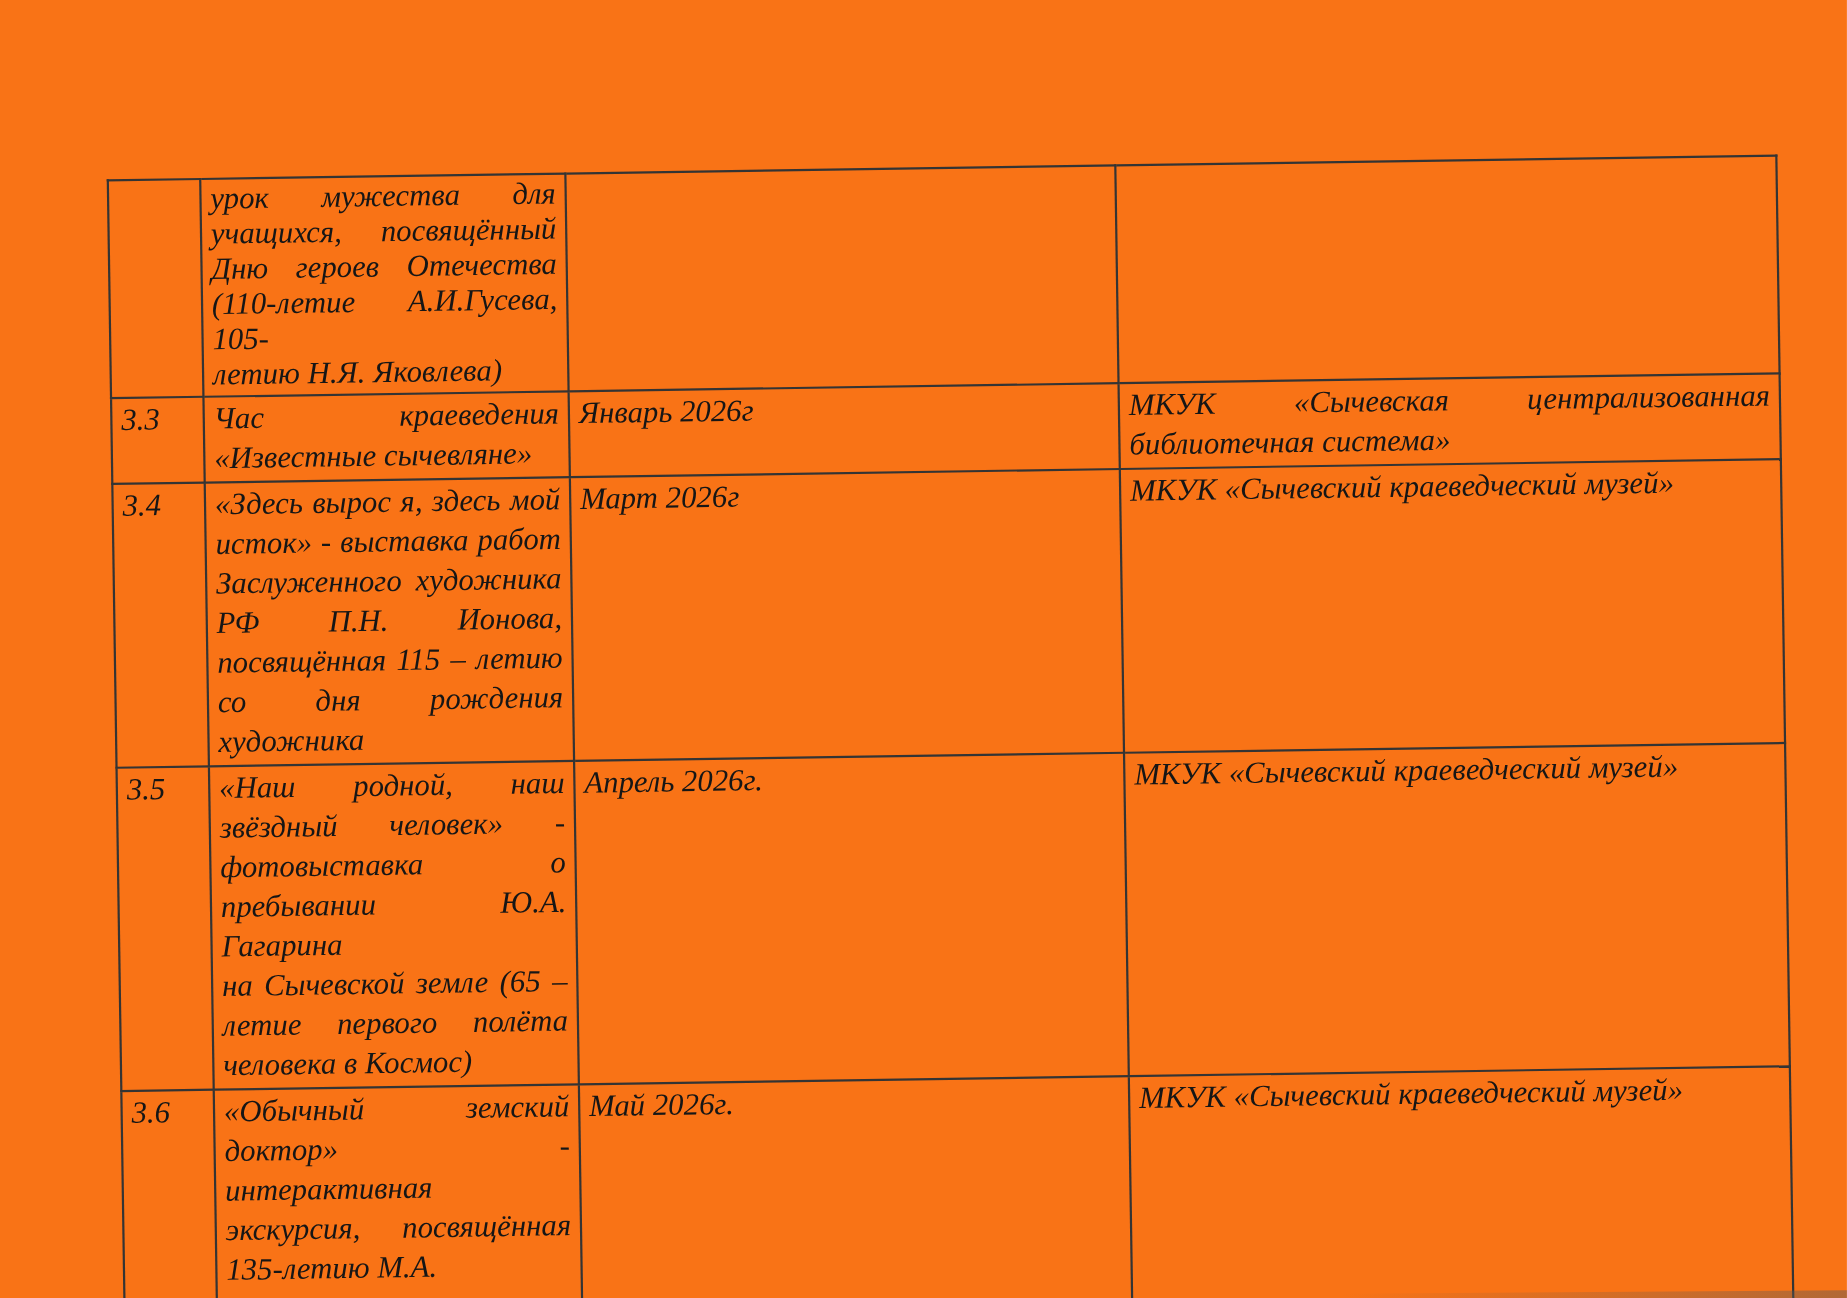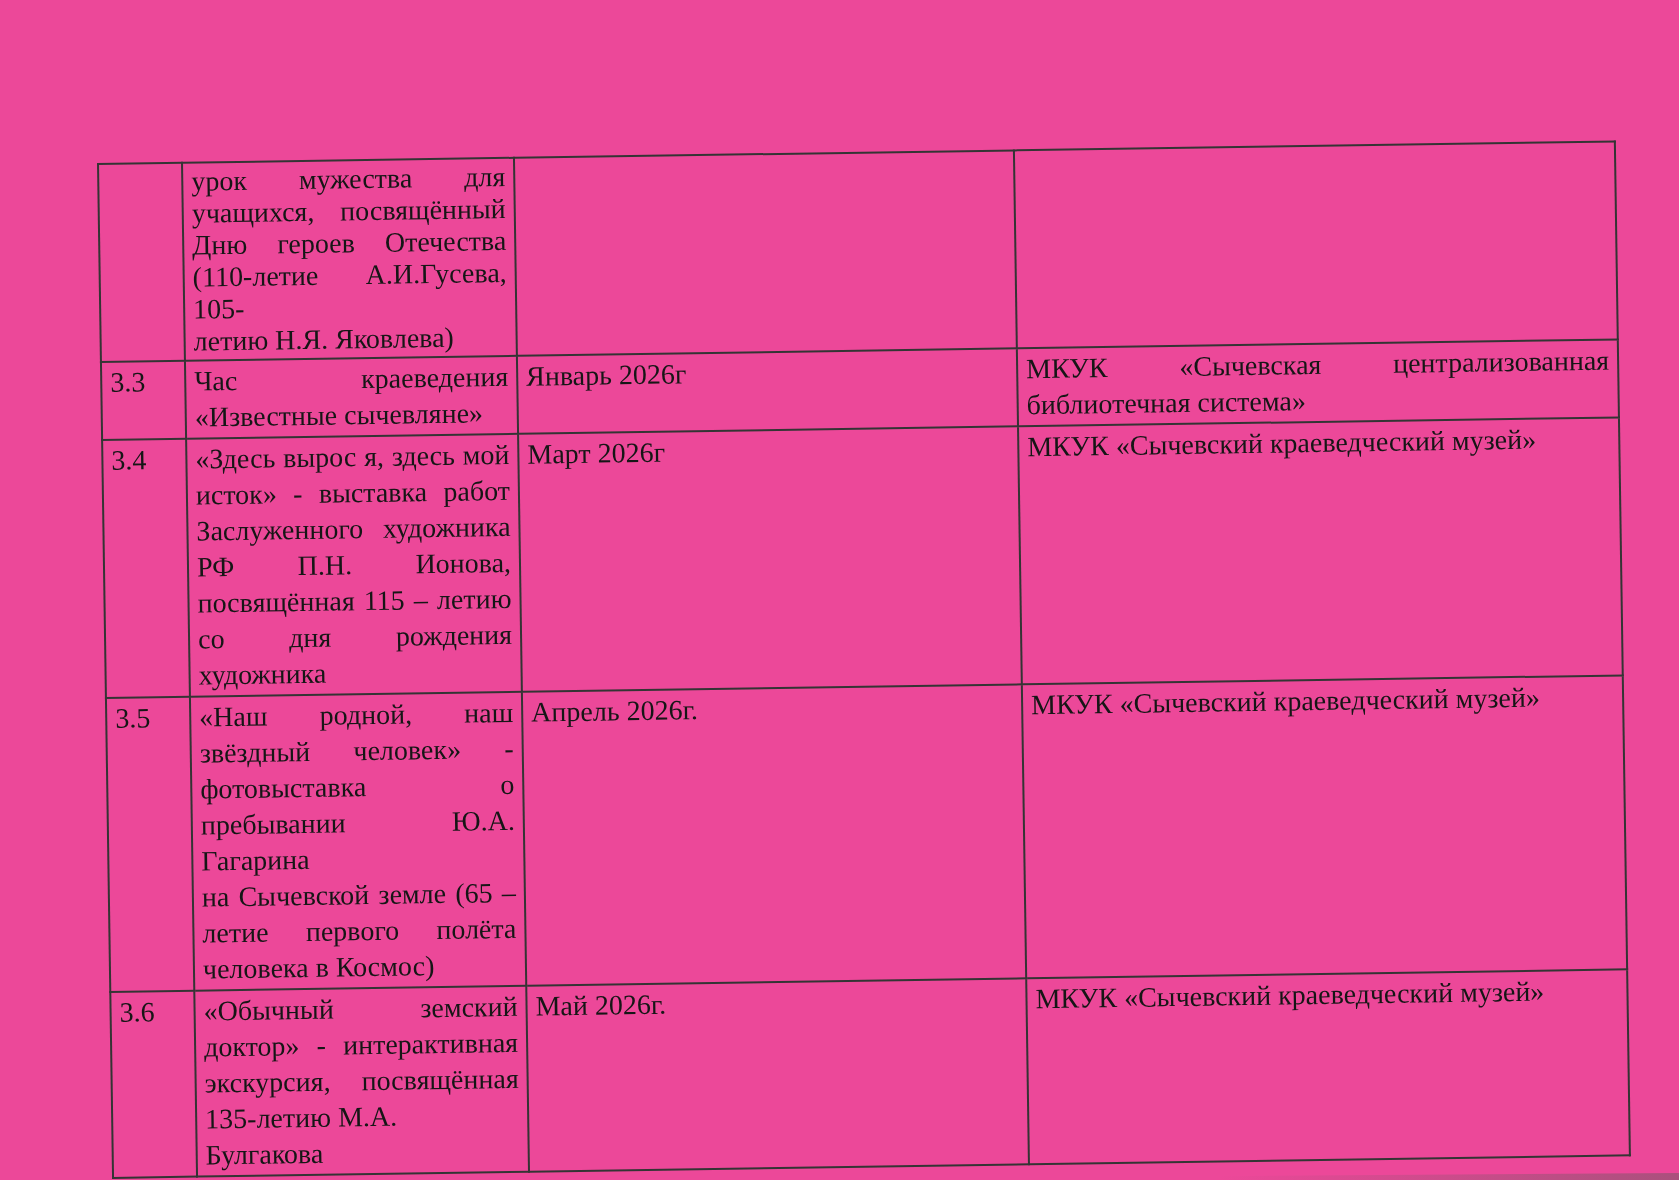--- a/index.html
+++ b/index.html
@@ -11,21 +11,22 @@
     height: 1180px;
     position: relative;
     overflow: hidden;
     background: #ffffff;
     font-family: "Liberation Serif", serif;
     color: #161616;
   }
   .page {
     position: absolute;
     inset: 0;
-    background: #ec4899;
+    background: #f97316;
+    font-style: italic;
   }
   
   .table-wrap {
     position: absolute;
     left: 97px;
     top: 163px;
     transform: rotate(-0.85deg);
     transform-origin: 0 0;
   }
   table.doc-table {

